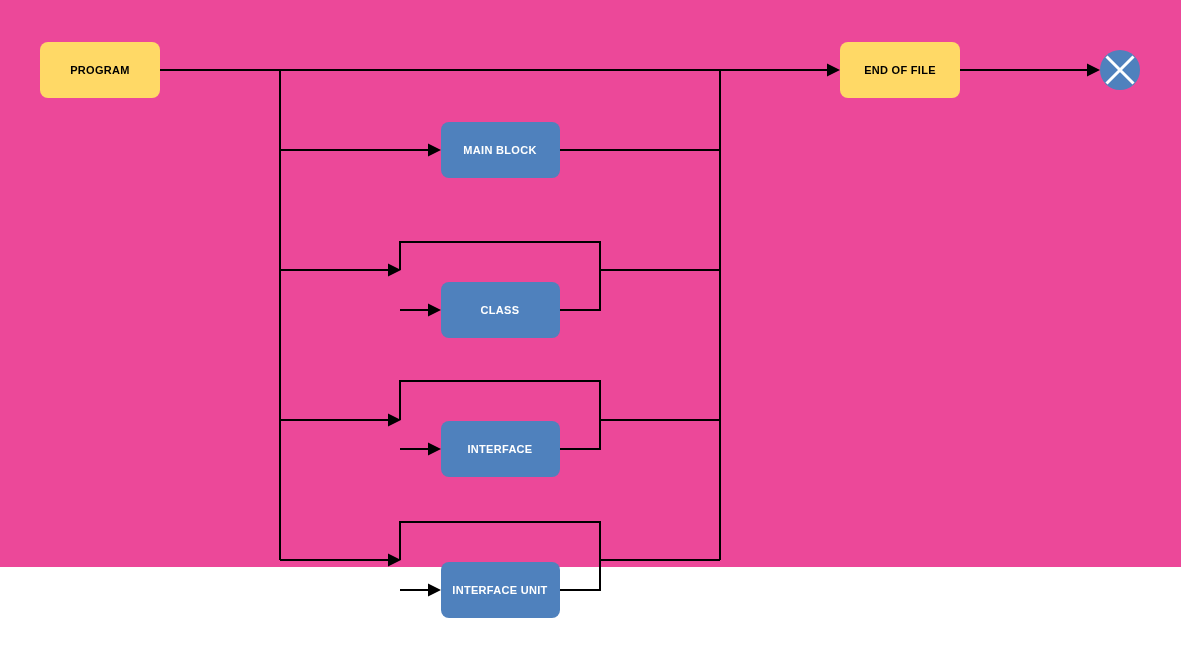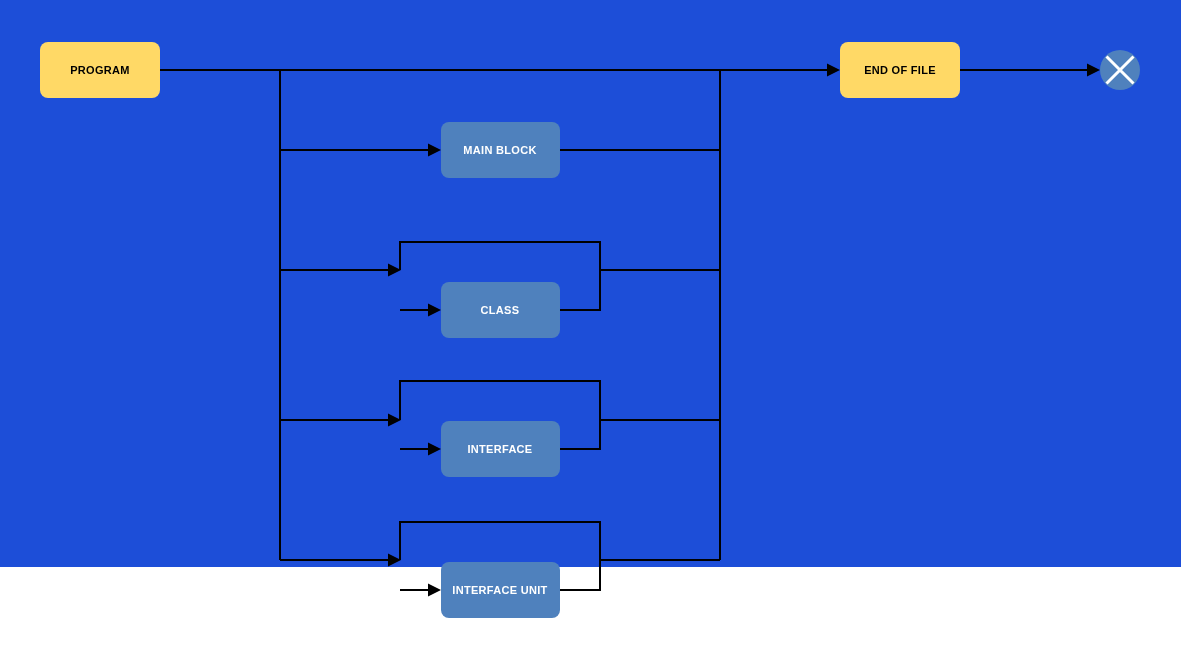--- a/index.html
+++ b/index.html
@@ -11,21 +11,21 @@
   body {
     width: 1181px;
     height: 660px;
     font-family: "Liberation Sans", sans-serif;
     overflow: hidden;
   }
   #diagram-root {
     position: relative;
     width: 1181px;
     height: 567px;
-    background: #1d4ed8;
+    background: #ec4899;
   }
   svg.railroad {
     display: block;
     width: 1181px;
     height: 660px;
   }
   .rail {
     fill: none;
     stroke: #000000;
     stroke-width: 2;

